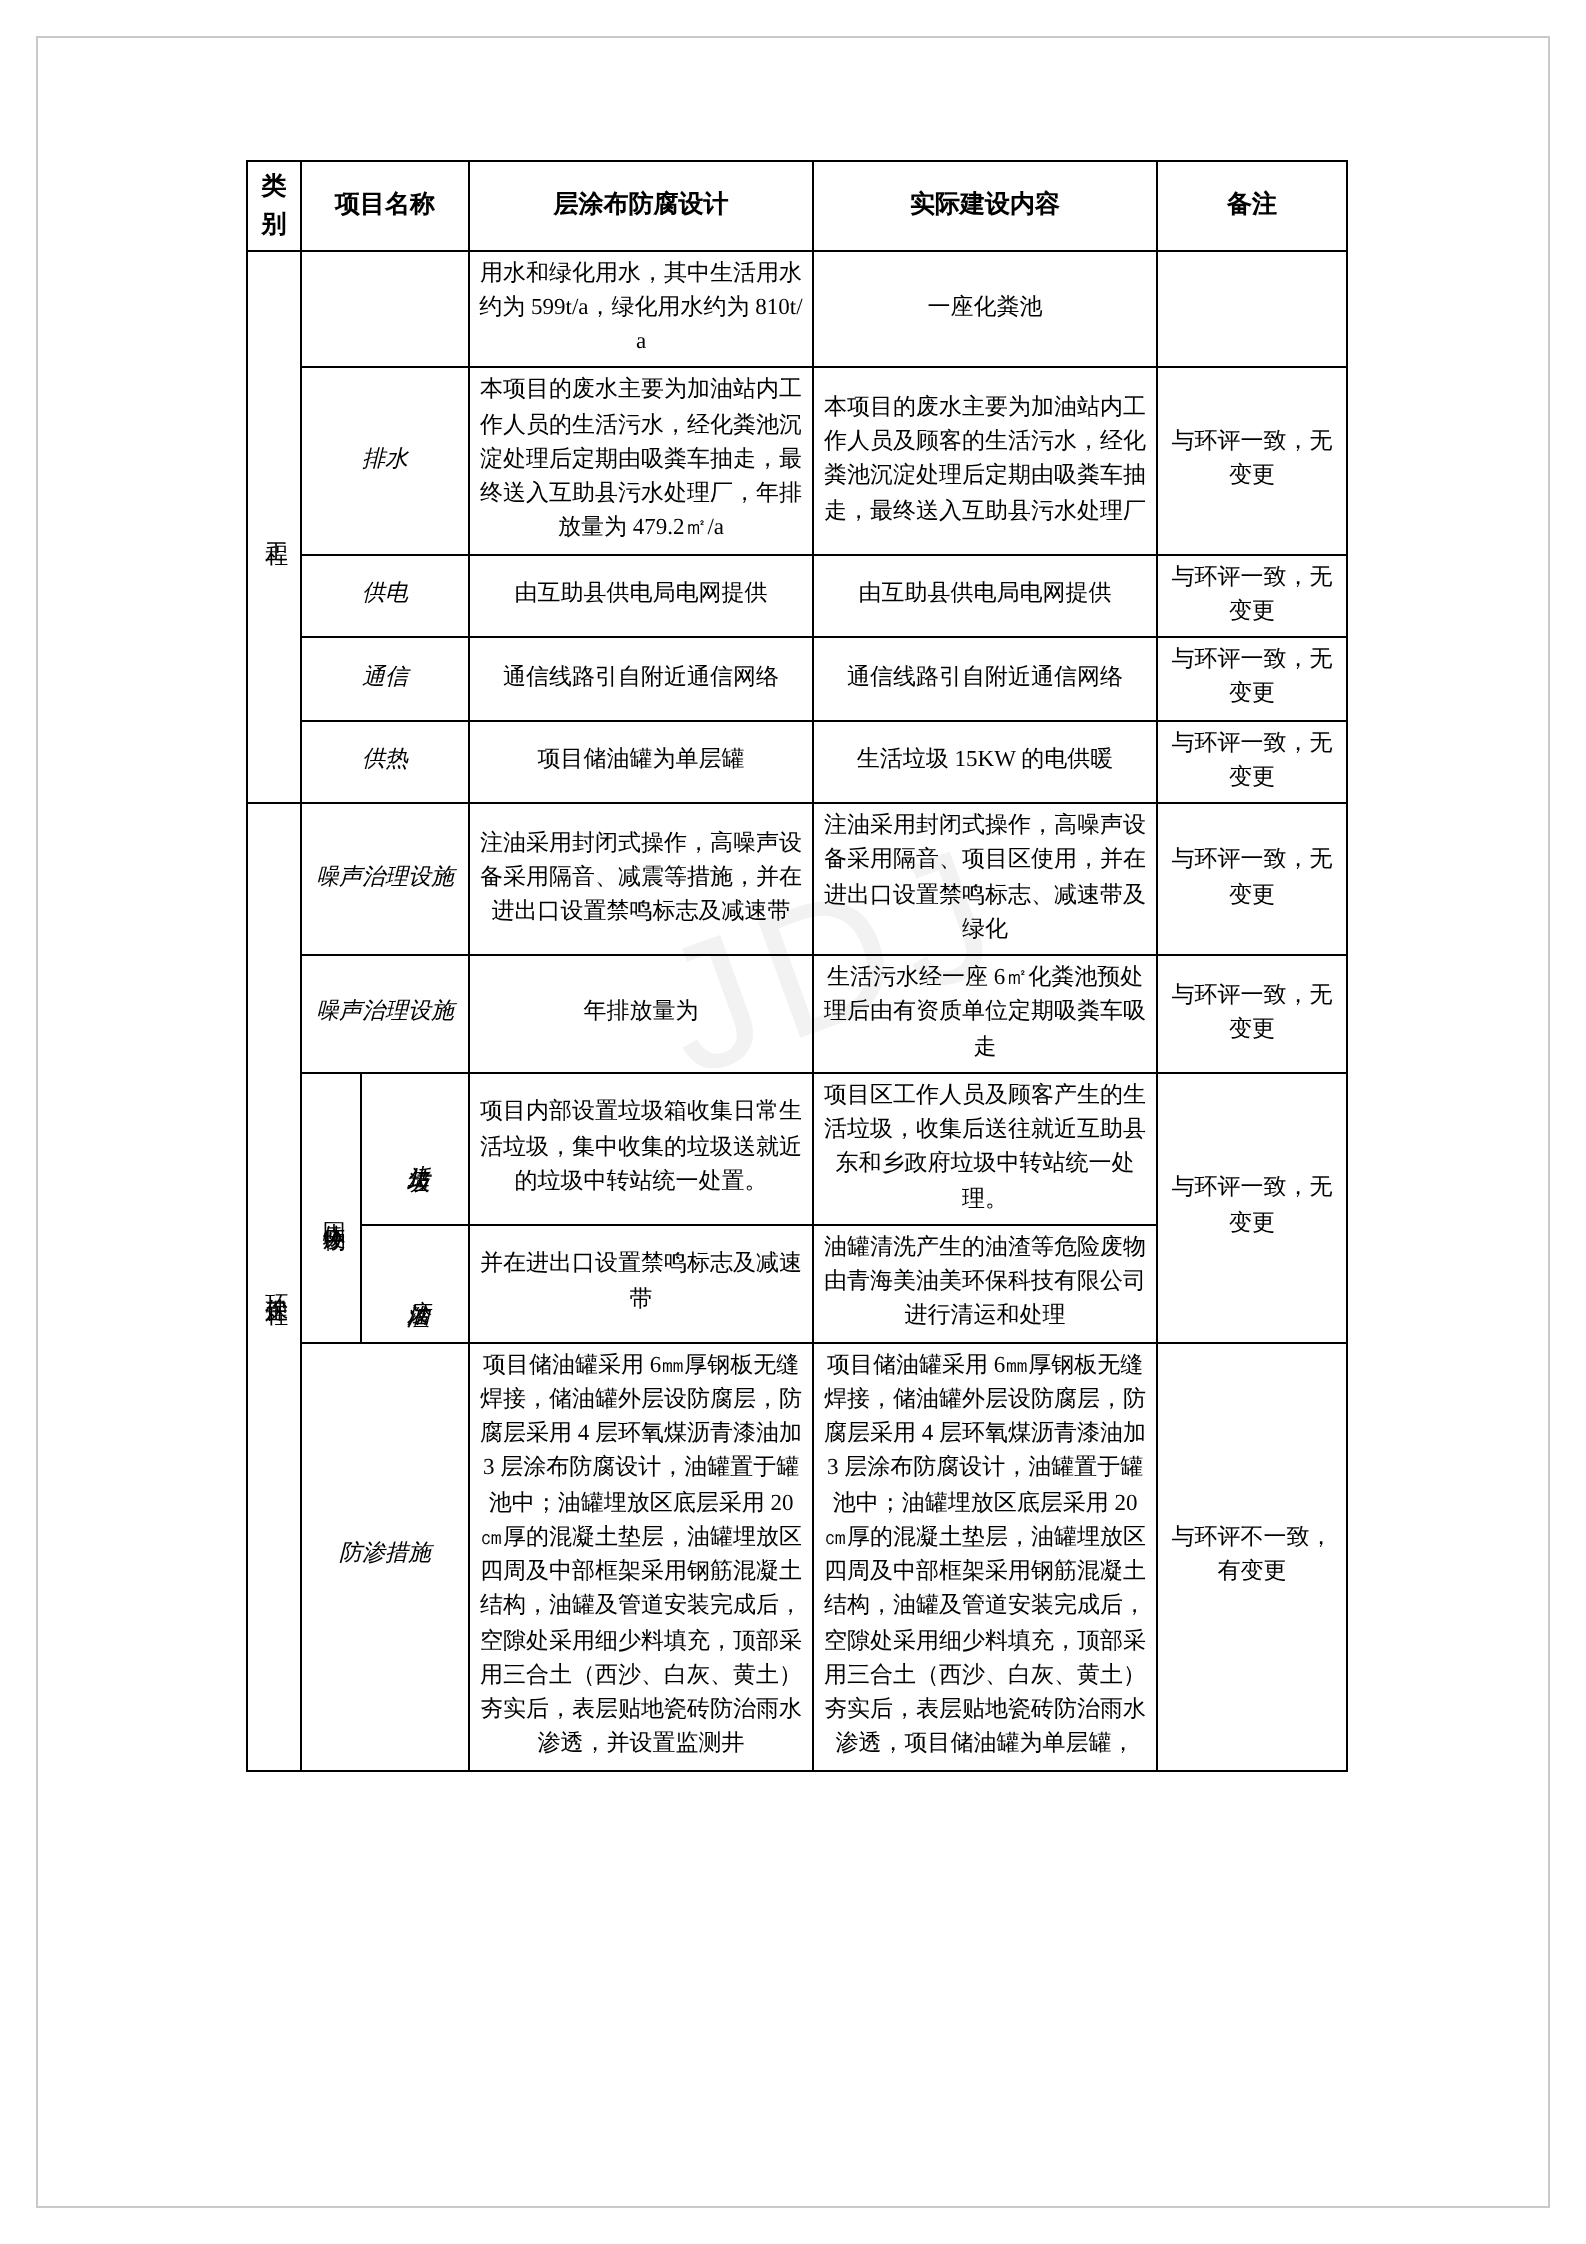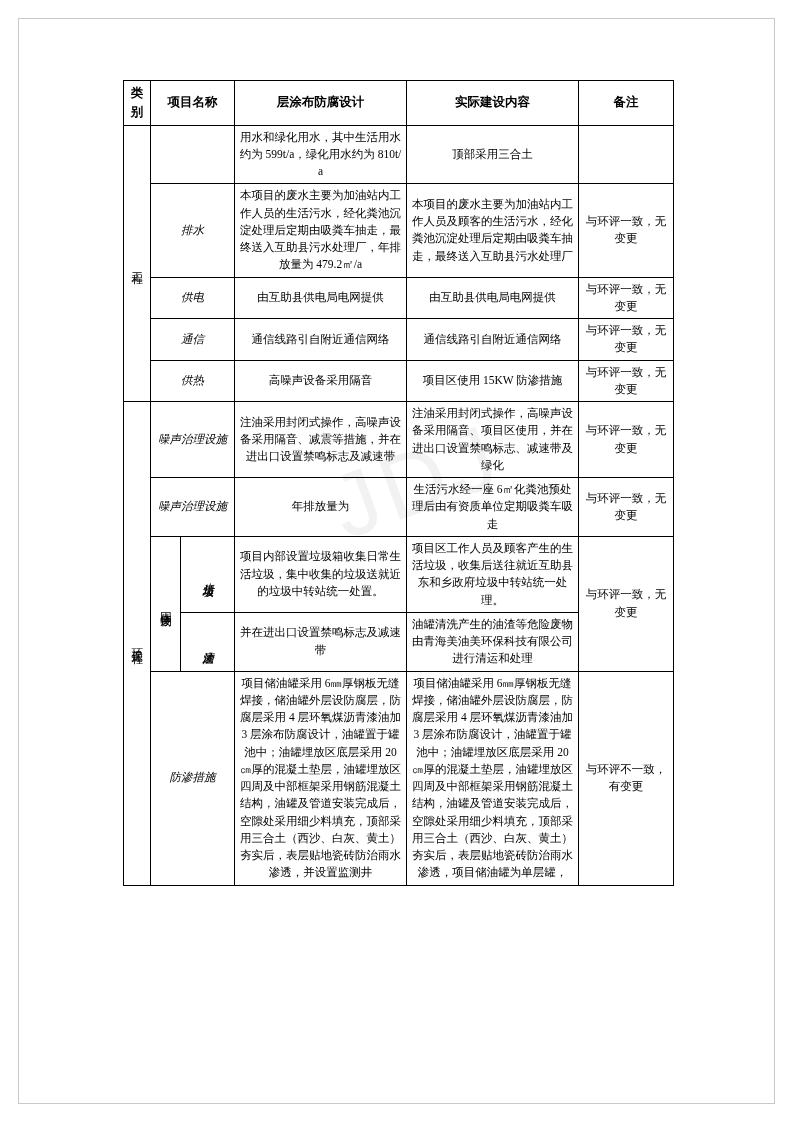--- a/index.html
+++ b/index.html
@@ -127,21 +127,21 @@
         </tr>
       </thead>
       <tbody>
 
         <tr>
           <td class="cat-cell" rowspan="5">
             <span class="vert">工程</span>
           </td>
           <td class="name-cell" colspan="2"></td>
           <td class="content-cell">用水和绿化用水，其中生活用水约为 599t/a，绿化用水约为 810t/a</td>
-          <td class="content-cell">顶部采用三合土</td>
+          <td class="content-cell">一座化粪池</td>
           <td class="note-cell"></td>
         </tr>
         <tr>
           <td class="name-cell" colspan="2">排水</td>
           <td class="content-cell">本项目的废水主要为加油站内工作人员的生活污水，经化粪池沉淀处理后定期由吸粪车抽走，最终送入互助县污水处理厂，年排放量为 479.2㎡/a</td>
           <td class="content-cell">本项目的废水主要为加油站内工作人员及顾客的生活污水，经化粪池沉淀处理后定期由吸粪车抽走，最终送入互助县污水处理厂</td>
           <td class="note-cell">与环评一致，无变更</td>
         </tr>
         <tr>
           <td class="name-cell" colspan="2">供电</td>
@@ -150,22 +150,22 @@
           <td class="note-cell">与环评一致，无变更</td>
         </tr>
         <tr>
           <td class="name-cell" colspan="2">通信</td>
           <td class="content-cell">通信线路引自附近通信网络</td>
           <td class="content-cell">通信线路引自附近通信网络</td>
           <td class="note-cell">与环评一致，无变更</td>
         </tr>
         <tr>
           <td class="name-cell" colspan="2">供热</td>
-          <td class="content-cell">高噪声设备采用隔音</td>
-          <td class="content-cell">项目区使用 15KW 防渗措施</td>
+          <td class="content-cell">项目储油罐为单层罐</td>
+          <td class="content-cell">生活垃圾 15KW 的电供暖</td>
           <td class="note-cell">与环评一致，无变更</td>
         </tr>
 
         <tr>
           <td class="cat-cell" rowspan="5">
             <span class="vert">环保工程</span>
           </td>
           <td class="name-cell" colspan="2">噪声治理设施</td>
           <td class="content-cell">注油采用封闭式操作，高噪声设备采用隔音、减震等措施，并在进出口设置禁鸣标志及减速带</td>
           <td class="content-cell">注油采用封闭式操作，高噪声设备采用隔音、项目区使用，并在进出口设置禁鸣标志、减速带及绿化</td>

